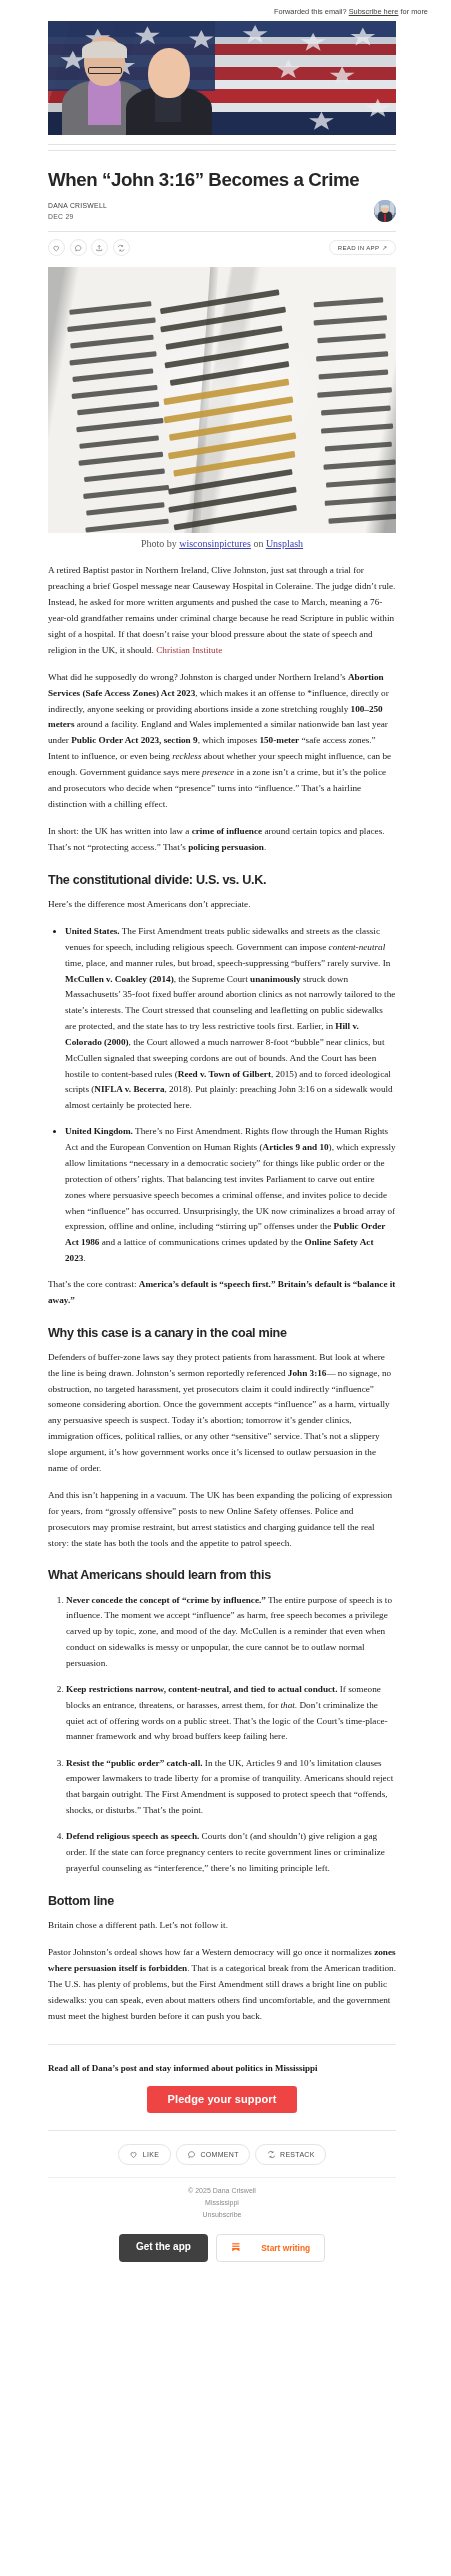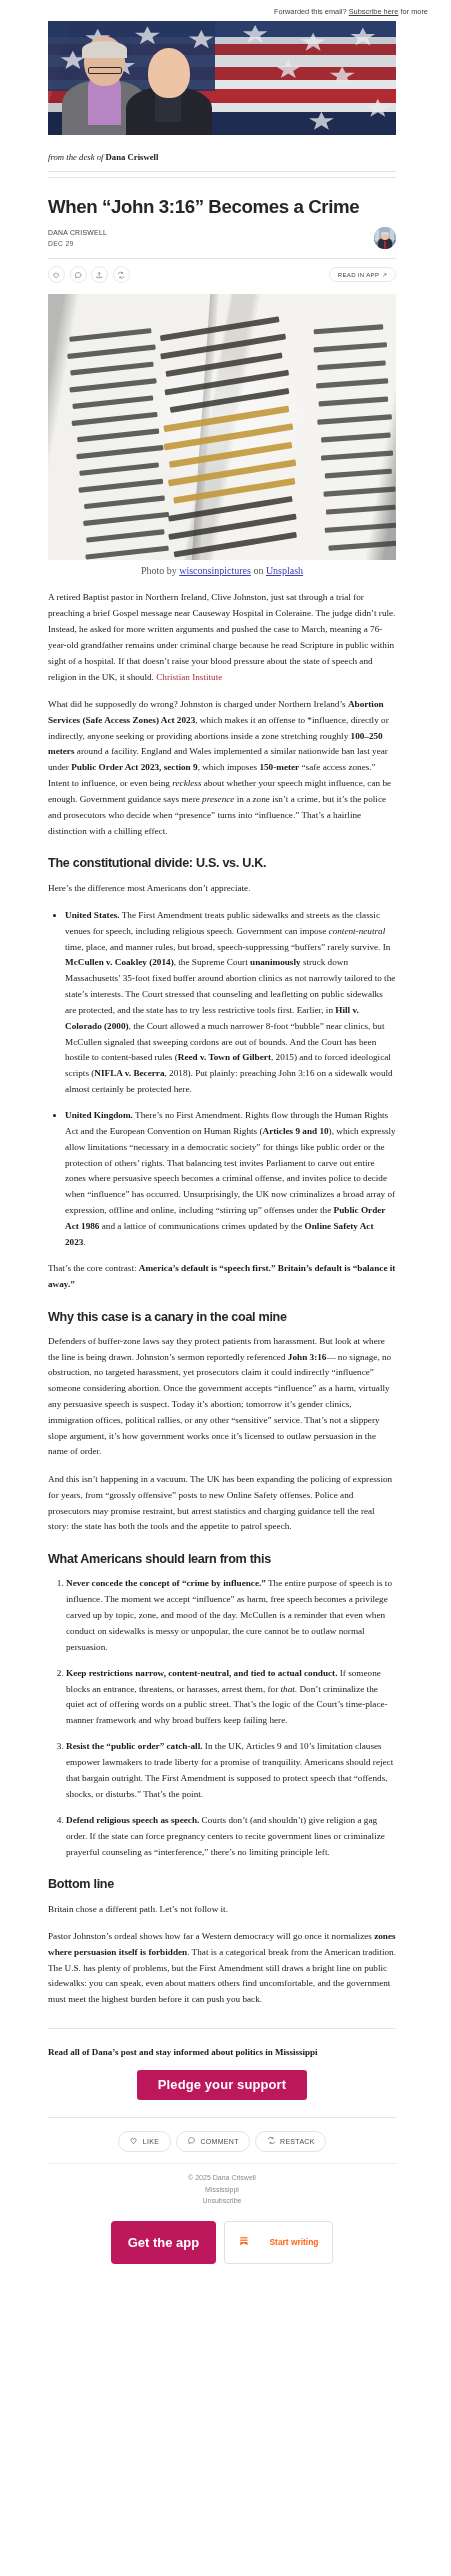--- a/index.html
+++ b/index.html
@@ -231,24 +231,24 @@
   }
   .cta-head {
     font-family: Liberation Serif, serif;
     font-size: 9px;
     font-weight: 700;
     color: #1a1a1a;
   }
   .cta-btn-row { text-align: center; padding: 13px 0 0; }
   .pledge-btn {
     display: inline-block;
-    background: #be185d;
+    background: #ef4444;
     color: #fff;
     font-family: "Liberation Sans", sans-serif;
-    font-size: 13px;
+    font-size: 11px;
     font-weight: 700;
     padding: 7.7px 20.6px;
     border-radius: 3.2px;
     border: none;
     letter-spacing: 0.1px;
   }
 
   
   .foot-rule { border-top: 0.6px solid #e6e6e6; margin: 17px 48px 0; }
   .foot-actions {
@@ -276,24 +276,24 @@
     color: #8a8a8a;
     line-height: 1.65;
   }
   .copyright a { color: #8a8a8a; text-decoration: none; display:block; }
 
   .app-row {
     display: flex; justify-content: center; gap: 7.7px;
     padding: 14px 0 17px;
   }
   .app-dark {
-    background: #be185d; color: #fff;
-    font-family: "Liberation Sans", sans-serif;
-    font-size: 13px; font-weight: 700;
-    padding: 14px 17px; border-radius: 3.9px;
+    background: #404040; color: #fff;
+    font-family: "Liberation Sans", sans-serif;
+    font-size: 10px; font-weight: 700;
+    padding: 7px 17px; border-radius: 3.9px;
   }
   .app-light {
     background: #fff; border: 0.6px solid #e0e0e0;
     color: #ff6719;
     font-family: "Liberation Sans", sans-serif;
     font-size: 8.4px; font-weight: 700;
     padding: 7px 14px; border-radius: 3.9px;
     display: flex; align-items: center; gap: 21px;
   }
 </style>
@@ -336,24 +336,20 @@
         </div>
         <div class="person p2">
           <div class="torso t2"></div>
           <div class="hair2"></div>
           <div class="head h2"></div>
         </div>
       </div>
     </div>
   </div>
 
-  <div class="desk">
-    <em>from the desk of</em>
-    <b>Dana Criswell</b>
-  </div>
 
   <div class="rule thin"></div>
   <div class="rule gap"></div>
 
   <div class="title-block">
     <h1 class="post-title">When “John 3:16” Becomes a Crime</h1>
     <div class="byline-row">
       <div class="byline">
         <div>DANA CRISWELL</div>
         <div class="date">DEC 29</div>
@@ -480,20 +476,24 @@
       *influence, directly or indirectly, anyone seeking or providing abortions inside a zone
       stretching roughly <b>100–250 meters</b> around a facility. England and Wales
       implemented a similar nationwide ban last year under <b>Public Order Act 2023,
       section 9</b>, which imposes <b>150-meter</b> “safe access zones.” Intent to influence, or even
       being <i>reckless</i> about whether your speech might influence, can be enough.
       Government guidance says mere <i>presence</i> in a zone isn’t a crime, but it’s the police
       and prosecutors who decide when “presence” turns into “influence.” That’s a hairline
       distinction with a chilling effect.
     </p>
 
+    <p class="body">
+      In short: the UK has written into law a <b>crime of influence</b> around certain topics and
+      places. That’s not “protecting access.” That’s <b>policing persuasion</b>.
+    </p>
 
     <h2 class="section">The constitutional divide: U.S. vs. U.K.</h2>
 
     <p class="body">Here’s the difference most Americans don’t appreciate.</p>
 
     <ul class="bullets">
       <li class="body">
         <b>United States.</b>
         The First Amendment treats public sidewalks and streets as the
         classic venues for speech, including religious speech. Government can impose

